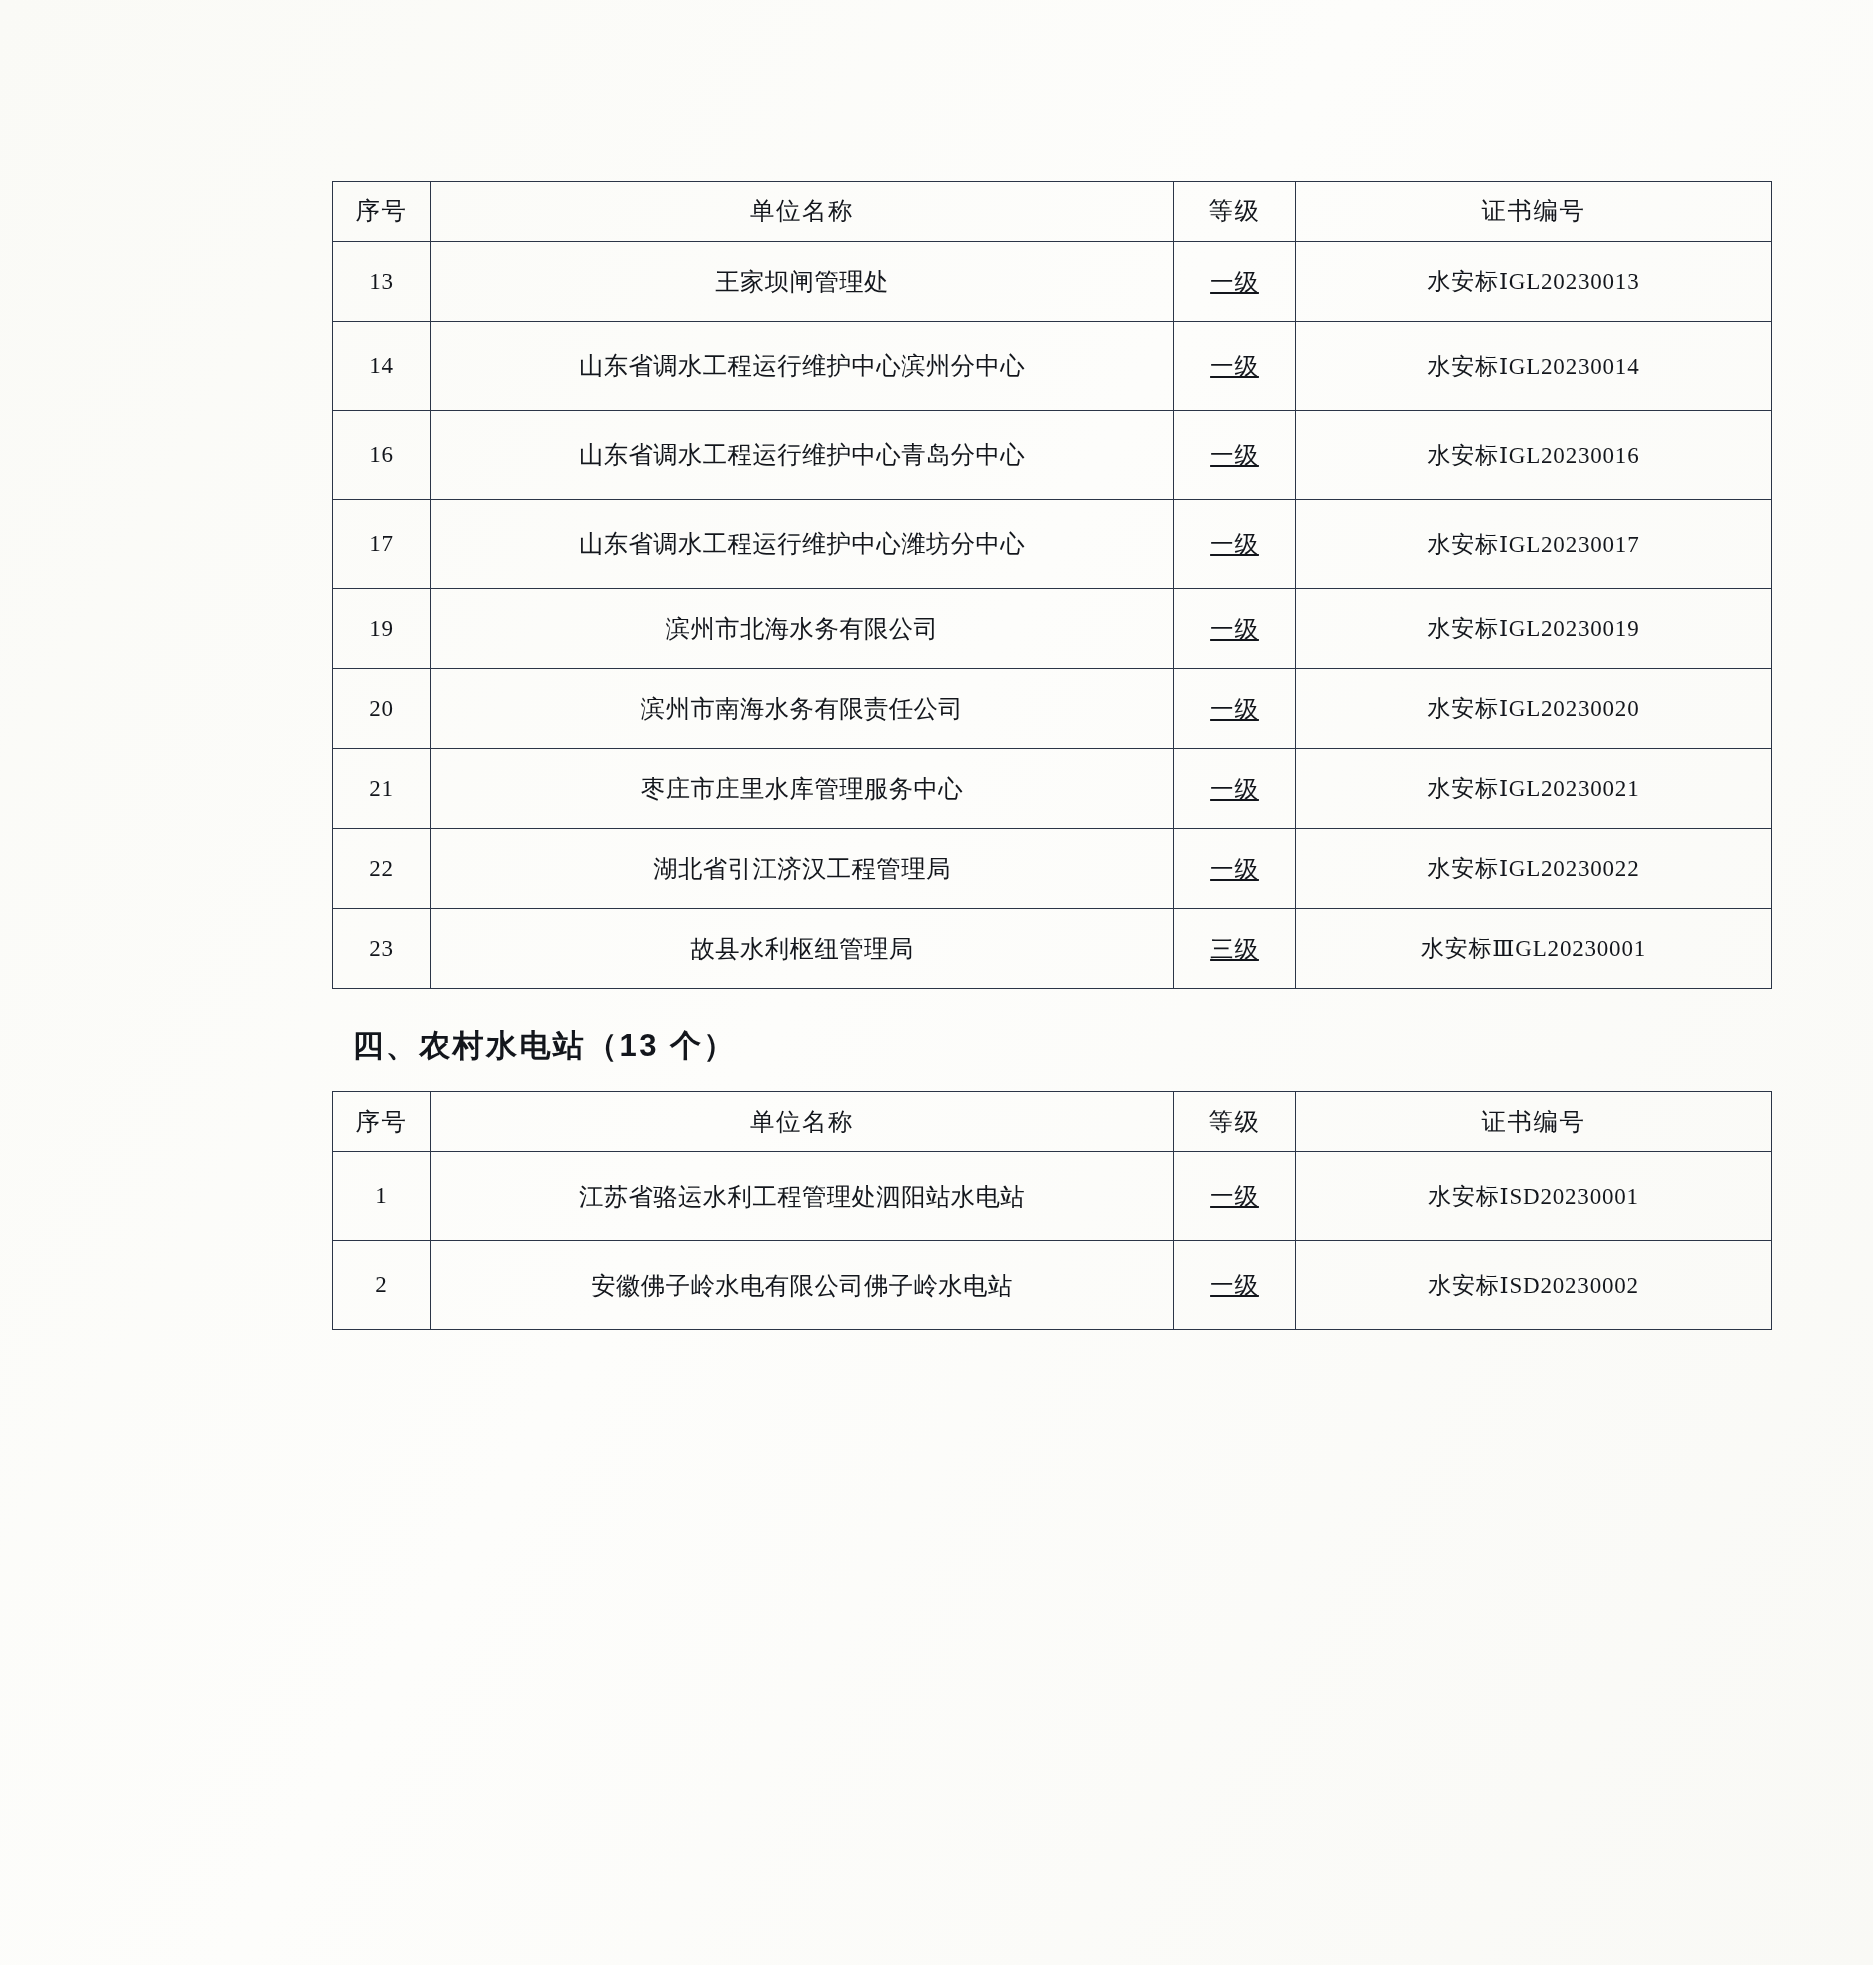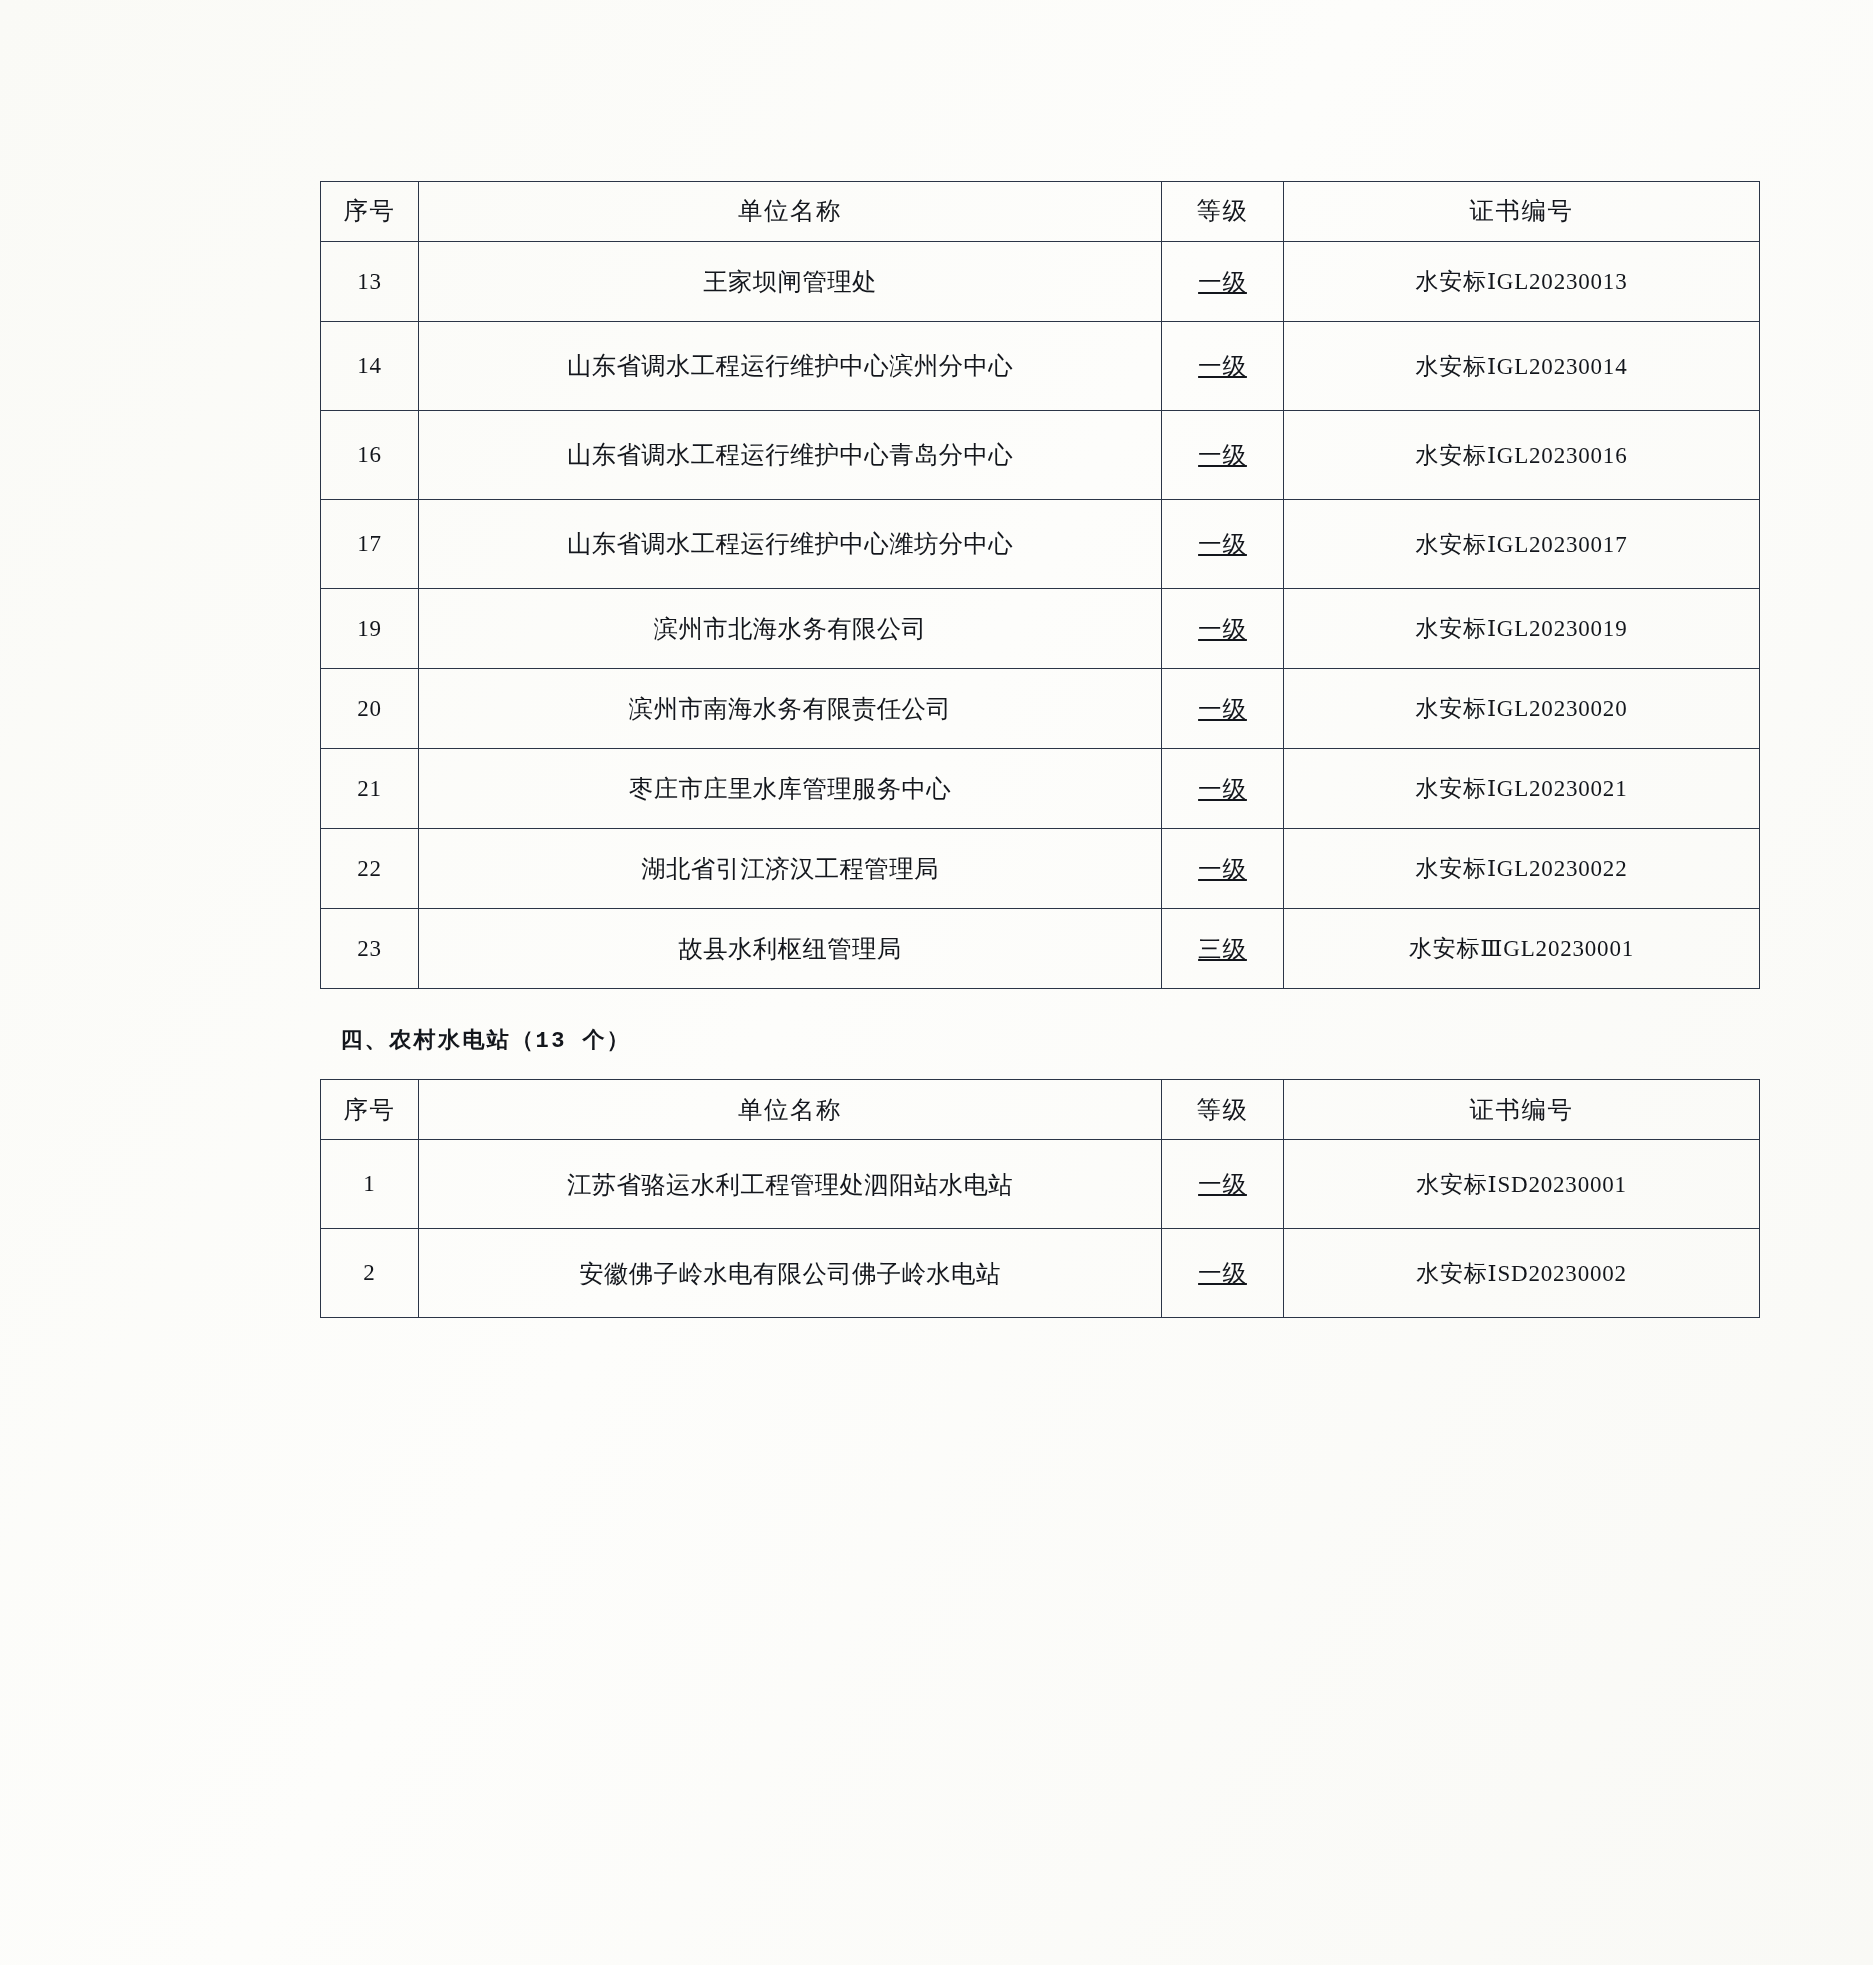--- a/index.html
+++ b/index.html
@@ -26,21 +26,21 @@
   .page::before {
     content: "";
     position: absolute;
     inset: 0;
     background:
       linear-gradient(120deg, rgba(250,250,246,1) 0%, rgba(253,253,251,1) 40%, rgba(248,248,244,1) 100%);
     pointer-events: none;
   }
   .content {
     position: absolute;
-    left: 320px;
+    left: 332px;
     top: 181px;
     width: 1438px;
   }
 
   table.doc-table {
     border-collapse: collapse;
     width: 1438px;
     table-layout: fixed;
     background: transparent;
   }
@@ -84,25 +84,25 @@
   .cell-cert {
     text-align: center;
     font-size: 23px;
     letter-spacing: 0.8px;
     white-space: nowrap;
   }
   tr.row-1line td { height: 79px; margin-left: 32px; }
   tr.row-2line td { height: 88px; }
 
   .section-heading {
-    font-size: 22px;
+    font-size: 31px;
     font-weight: bold;
     letter-spacing: 2.4px;
     margin: 36px 0 24.4px 20.4px;
-    font-family: Liberation Mono, monospace;
+    font-family: Liberation Sans, sans-serif;
   }
 </style>
 </head>
 <body>
 
 <div class="page">
   <div class="content">
 
     <table class="doc-table">
       <colgroup>

